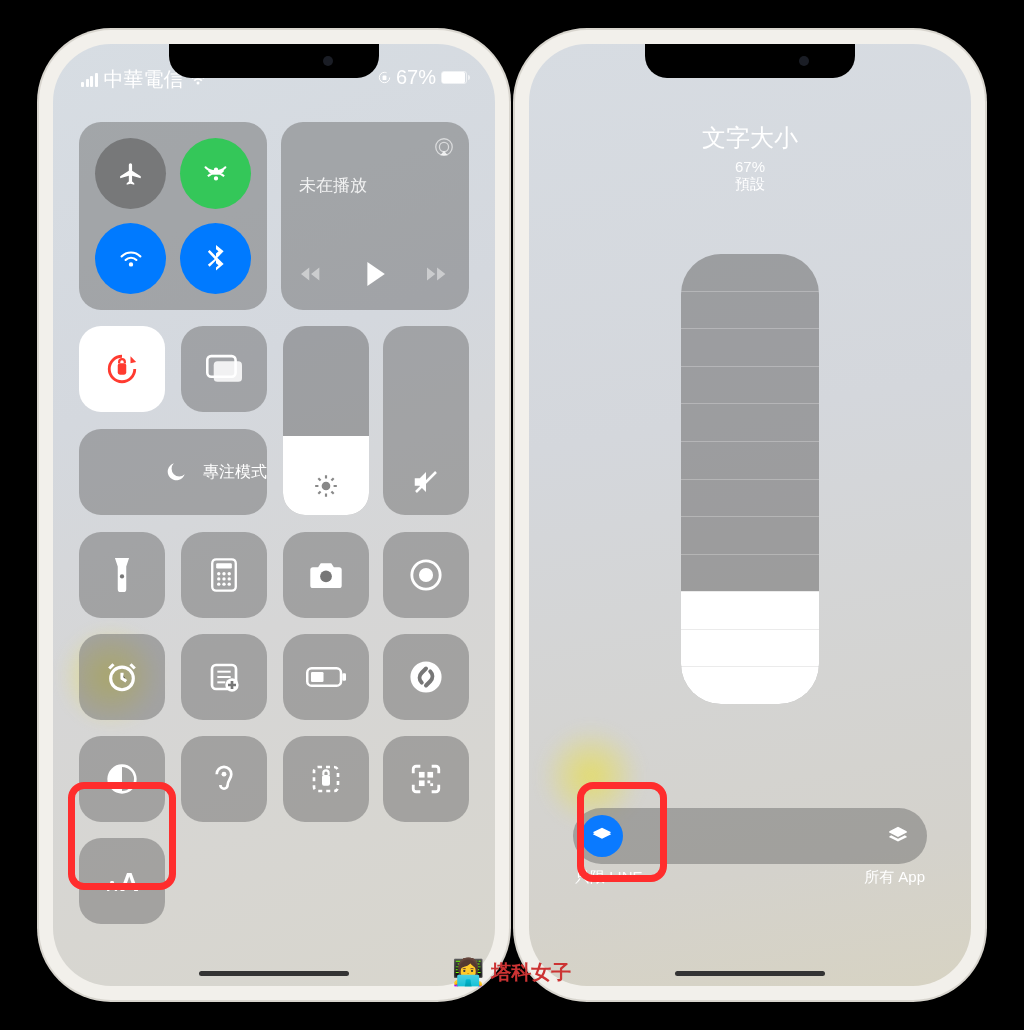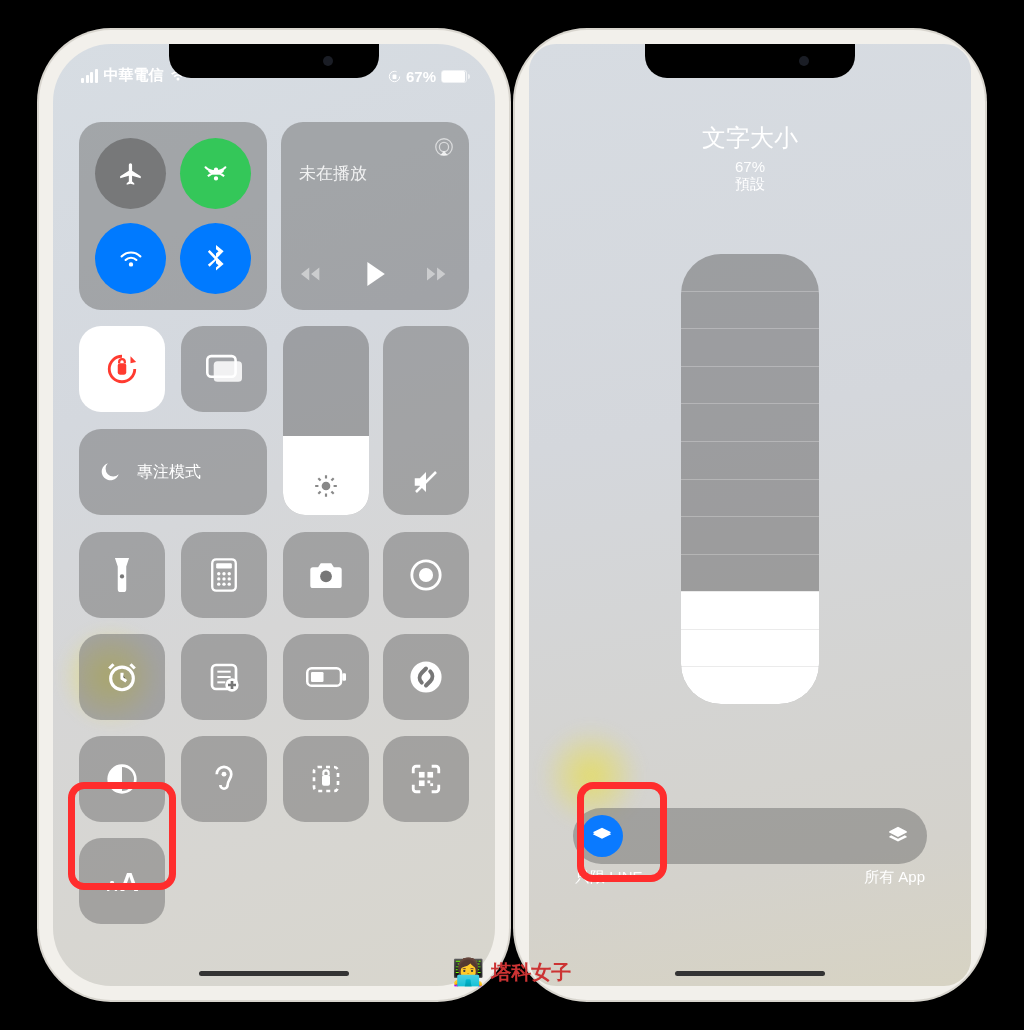--- a/index.html
+++ b/index.html
@@ -26,21 +26,20 @@
   .screen {
     width: 100%;
     height: 100%;
     border-radius: 58px;
     position: relative;
     overflow: hidden;
     background: linear-gradient(160deg,#d7dde3 0%,#d4d8de 35%,#d6d6d6 60%,#d8d6cd 100%);
   }
   .screen.right {
     background: linear-gradient(170deg,#d7dce2 0%,#d4d7dc 40%,#d4d2cc 85%,#d7d3c3 100%);
-    border-radius: 27px;
   }
   .notch {
     position: absolute;
     top: 0;
     left: 50%;
     transform: translateX(-50%);
     width: 210px;
     height: 34px;
     background: #000;
     border-bottom-left-radius: 22px;
@@ -58,24 +57,24 @@
     background: #1a1d25;
   }
   
   .statusbar {
     position: absolute;
     top: 22px;
     left: 0; right: 0;
     padding: 0 28px;
     display: flex;
     justify-content: space-between;
-    align-items: flex-end;
+    align-items: flex-start;
     color: #fff;
-    font-size: 15px;
-    font-weight: 700;
+    font-size: 20px;
+    font-weight: 400;
     z-index: 40;
   }
   .sb-left { display: flex; align-items: center; gap: 6px; }
   .sb-right { display: flex; align-items: center; gap: 5px; }
   .bars { display: flex; align-items: flex-end; gap: 1.5px; }
   .bars span { width: 3px; background: #fff; border-radius: 1px; }
   .bars span:nth-child(1){height:5px;} .bars span:nth-child(2){height:8px;}
   .bars span:nth-child(3){height:11px;} .bars span:nth-child(4){height:14px;}
   .battery {
     width: 26px; height: 13px;
@@ -120,29 +119,29 @@
     border-radius: 50%;
     display: flex; align-items: center; justify-content: center;
     color: #fff;
   }
   .conn-gray { background: rgba(90,90,90,0.6); }
   .conn-green { background: #34c759; }
   .conn-blue { background: #007aff; }
   .media {
     top: 0; right: 0;
     width: 188px; height: 188px;
-    padding: 16px 18px;
+    padding: 28px 18px;
     display: block;
   }
   .media-title { color: rgba(255,255,255,0.85); font-size: 17px; margin-top: 24px; }
   .media-ctrls { position: absolute; bottom: 24px; left: 0; right: 0; display:flex; justify-content: space-around; align-items:center; color:#fff; }
   .media-air { position: absolute; top: 14px; right: 14px; color: rgba(255,255,255,0.7);}
   .rot-lock { top: 204px; left: 0; width: 86px; height: 86px; background: #fff; }
   .screen-mirror { top: 204px; left: 102px; width: 86px; height: 86px; }
-  .focus { top: 307px; left: 0; width: 188px; height: 86px; justify-content: flex-start; padding-left: 18px; gap: 14px; font-size: 16px; }
+  .focus { top: 307px; left: 0; width: 188px; height: 86px; justify-content: flex-end; padding-left: 18px; gap: 14px; font-size: 16px; }
   .brightness { top: 204px; left: 204px; width: 86px; height: 189px; background: rgba(90,90,90,0.45); overflow:hidden; flex-direction:column; justify-content:flex-end; }
   .brightness .fill { width:100%; height:42%; background:#fff; display:flex; align-items:flex-end; justify-content:center; padding-bottom:16px; color:#888;}
   .volume { top: 204px; right: 0; width: 86px; height: 189px; flex-direction: column; justify-content: flex-end; padding-bottom: 18px;}
   .small { width: 86px; height: 86px; border-radius: 22px; }
   .row1 { top: 410px; }
   .row2 { top: 512px; }
   .row3 { top: 614px; }
   .row4 { top: 716px; }
   .c1 { left: 0; } .c2 { left: 102px; } .c3 { left: 204px; } .c4 { right: 0; }
   .highlight {

